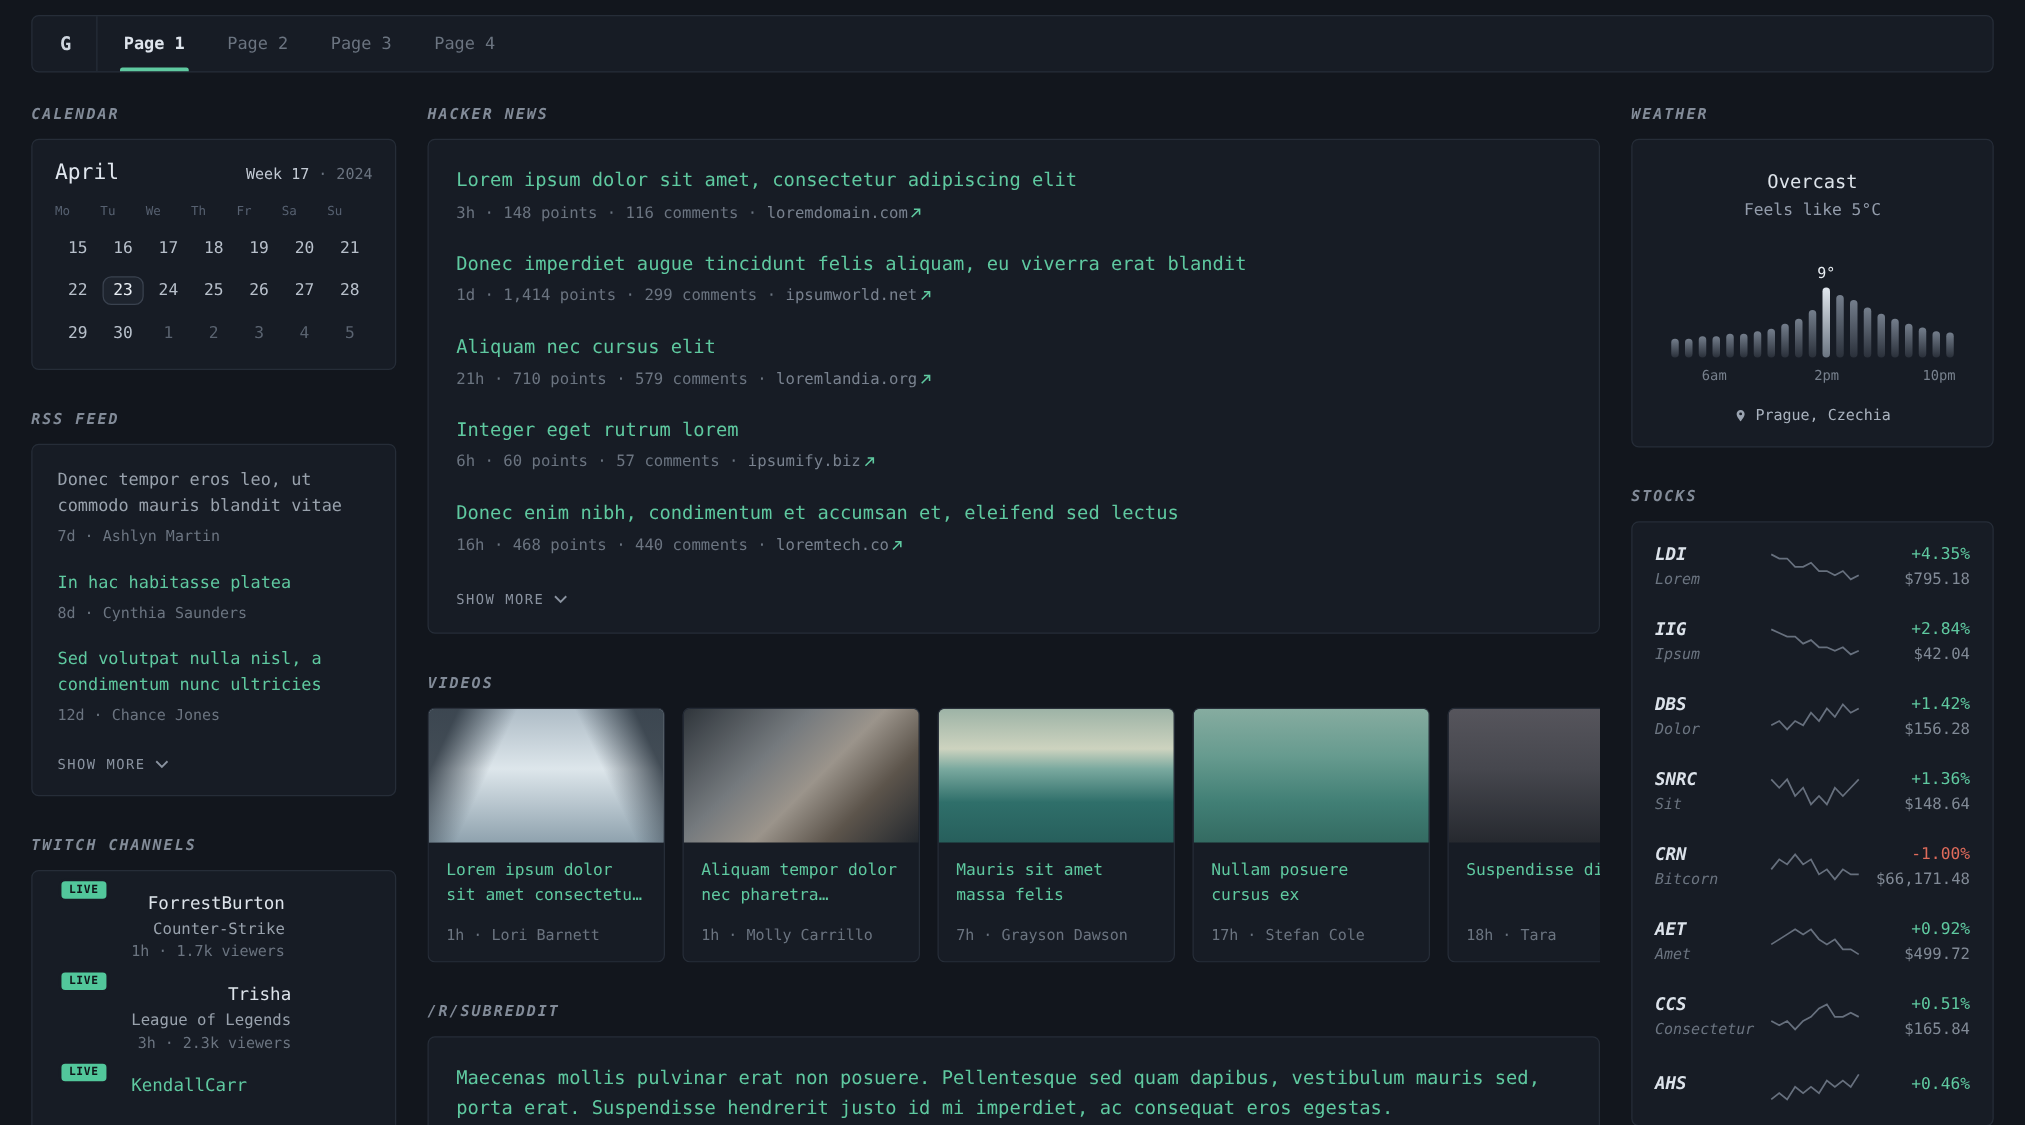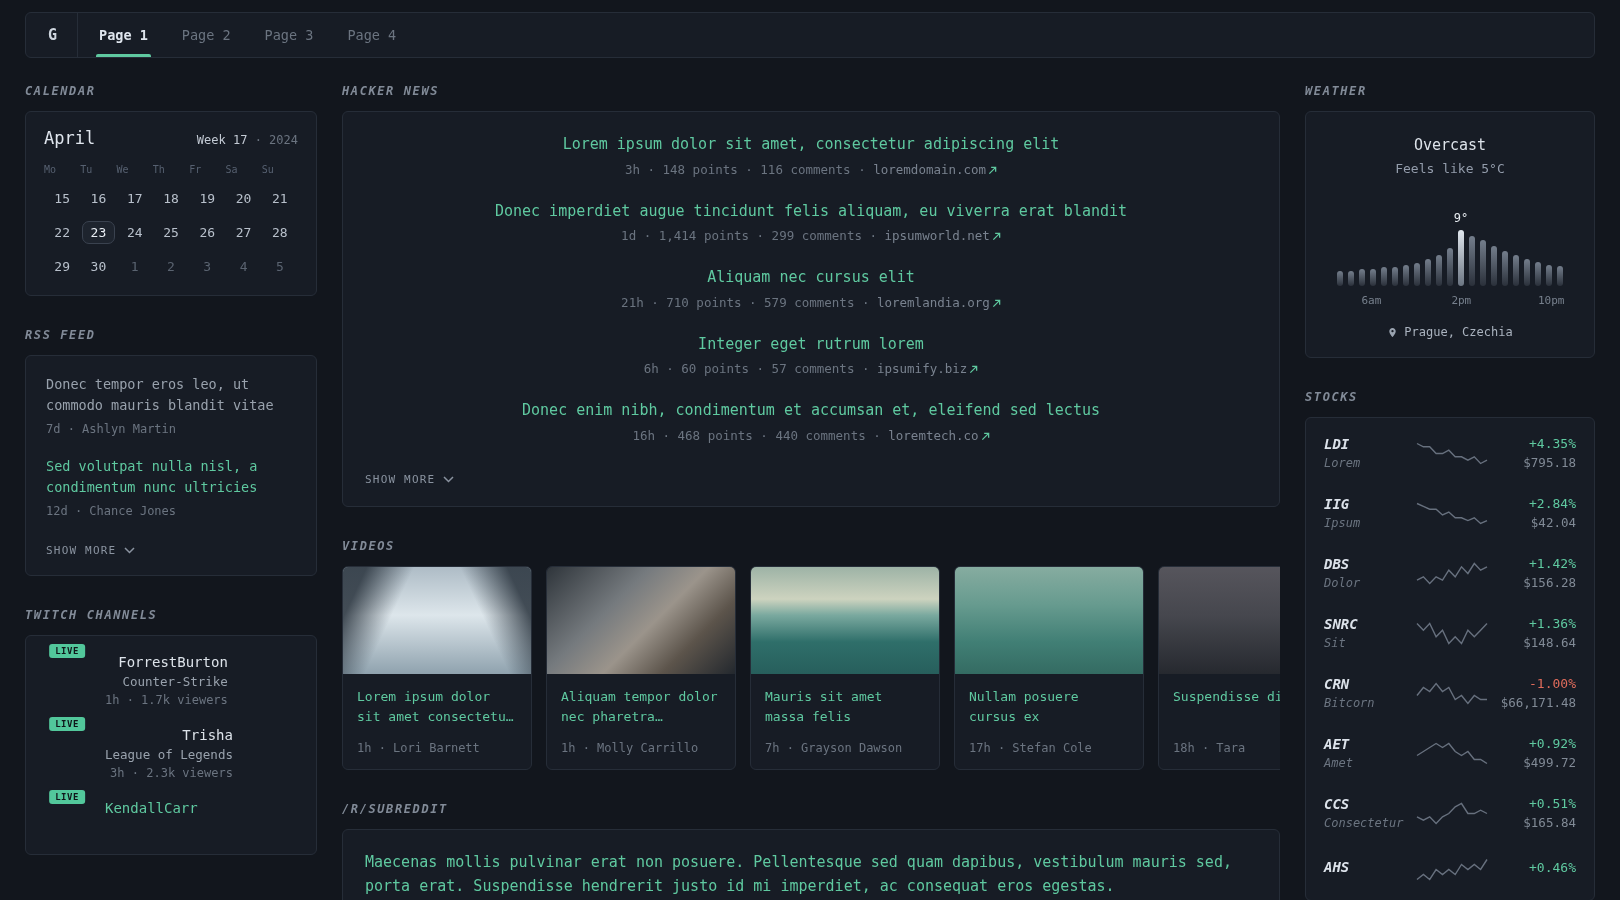--- a/index.html
+++ b/index.html
@@ -108,21 +108,21 @@
   .domain{color:#79828f;}
   .ext-arrow{stroke:var(--accent);vertical-align:-1px;margin-left:2px;}
   .show-more{
     display:inline-flex;align-items:center;gap:8px;
     font-size:11px;letter-spacing:1.2px;color:#8a93a0;
     margin-top:2px;padding:4px 0;
   }
   .chev{stroke:#8a93a0;}
 
   .hn-card{padding:22px 22px 16px;}
-  .hn-card .feed-item{margin-bottom:21px;text-align:center;}
+  .hn-card .feed-item{margin-bottom:21px;}
   .hn-card .feed-title{font-size:15px;line-height:1.45;}
   .hn-card .feed-meta{font-size:12.5px;margin-top:5px;}
 
   
   .tw-card{padding:18px 18px 14px;}
   .tw-row{display:flex;gap:15px;margin-bottom:20px;align-items:flex-start;text-align:right;}
   .avatar-wrap{position:relative;flex:0 0 46px;}
   .avatar{width:44px;height:44px;border-radius:50%;}
   .tw-row:nth-of-type(1) .avatar{background:radial-gradient(circle at 35% 32%,#8b98a4,#39424c 75%);}
   .tw-row:nth-of-type(2) .avatar{background:radial-gradient(circle at 42% 30%,#97a4af,#4a525c 72%);}
@@ -350,20 +350,24 @@
     <div>
       <h2 class="w-title">RSS FEED</h2>
       <div class="card feed-card">
         <div>
 
             <article class="feed-item">
               <a class="feed-title visited">Donec tempor eros leo, ut commodo mauris blandit vitae</a>
               <div class="feed-meta">7d · Ashlyn Martin</div>
             </article>
 
+            <article class="feed-item">
+              <a class="feed-title">In hac habitasse platea</a>
+              <div class="feed-meta">8d · Cynthia Saunders</div>
+            </article>
 
             <article class="feed-item">
               <a class="feed-title">Sed volutpat nulla nisl, a condimentum nunc ultricies</a>
               <div class="feed-meta">12d · Chance Jones</div>
             </article>
           </div>
         <a class="show-more">
           <span>SHOW MORE</span>
           <svg class="chev" width="11" height="7" viewBox="0 0 11 7" fill="none" stroke-width="1.5">
               <path d="M1 1l4.5 4.5L10 1"></path>

